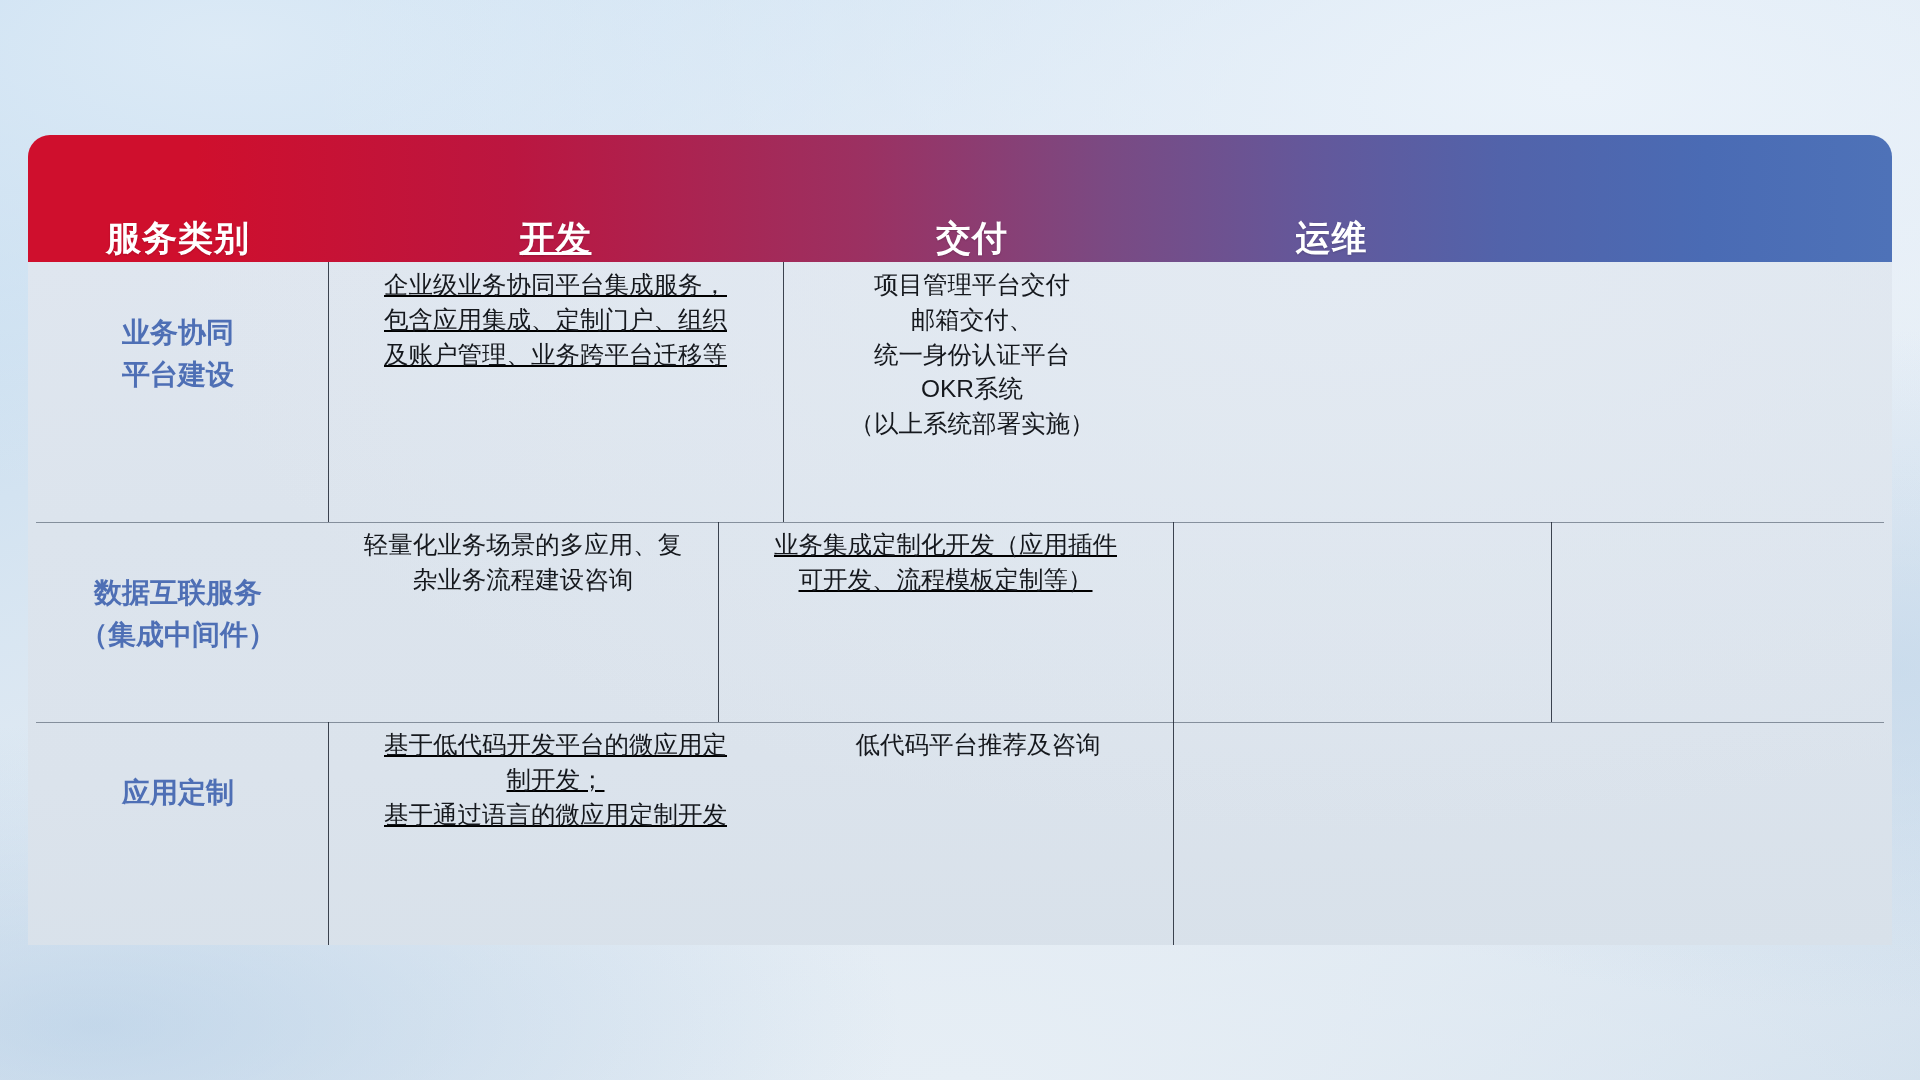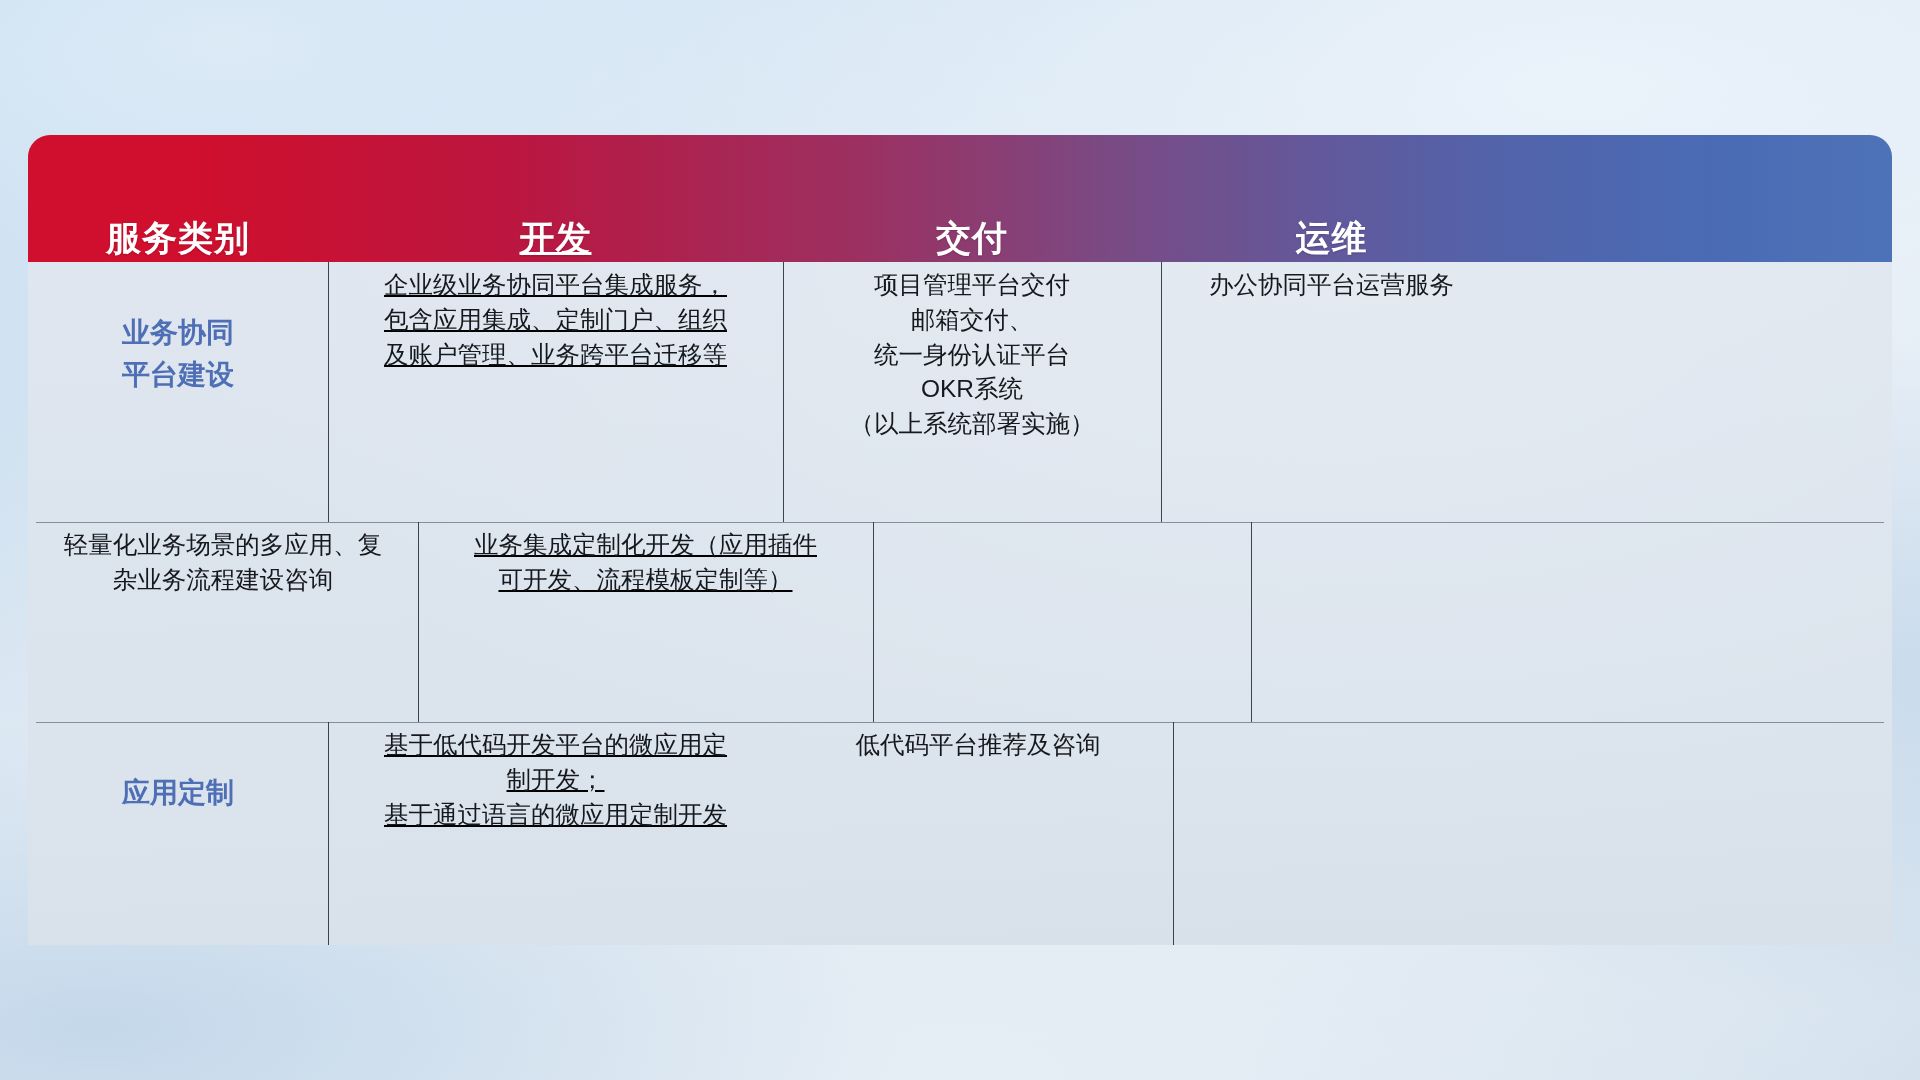--- a/index.html
+++ b/index.html
@@ -176,27 +176,27 @@
 及账户管理、业务跨平台迁移等</span>
       </div>
       <div class="bcell c3">
         <div class="vline" style="left:0"></div>
         <span class="txt">项目管理平台交付
 邮箱交付、
 统一身份认证平台
 OKR系统
 （以上系统部署实施）</span>
       </div>
-      <div class="bcell c4">
-        <div class="vline" style="left:0"></div>
-        <span class="txt">办公协同平台运营服务</span>
-      </div>
     </div>
 
     <div class="brow" style="height:200px">
+      <div class="bcell label c0">
+        <span class="txt">数据互联服务
+（集成中间件）</span>
+      </div>
       <div class="bcell c1">
         <span class="txt">轻量化业务场景的多应用、复
 杂业务流程建设咨询</span>
       </div>
       <div class="bcell c2">
         <div class="vline" style="left:0"></div>
         <span class="txt">业务集成定制化开发（应用插件
 可开发、流程模板定制等）</span>
       </div>
       <div class="bcell c3">

